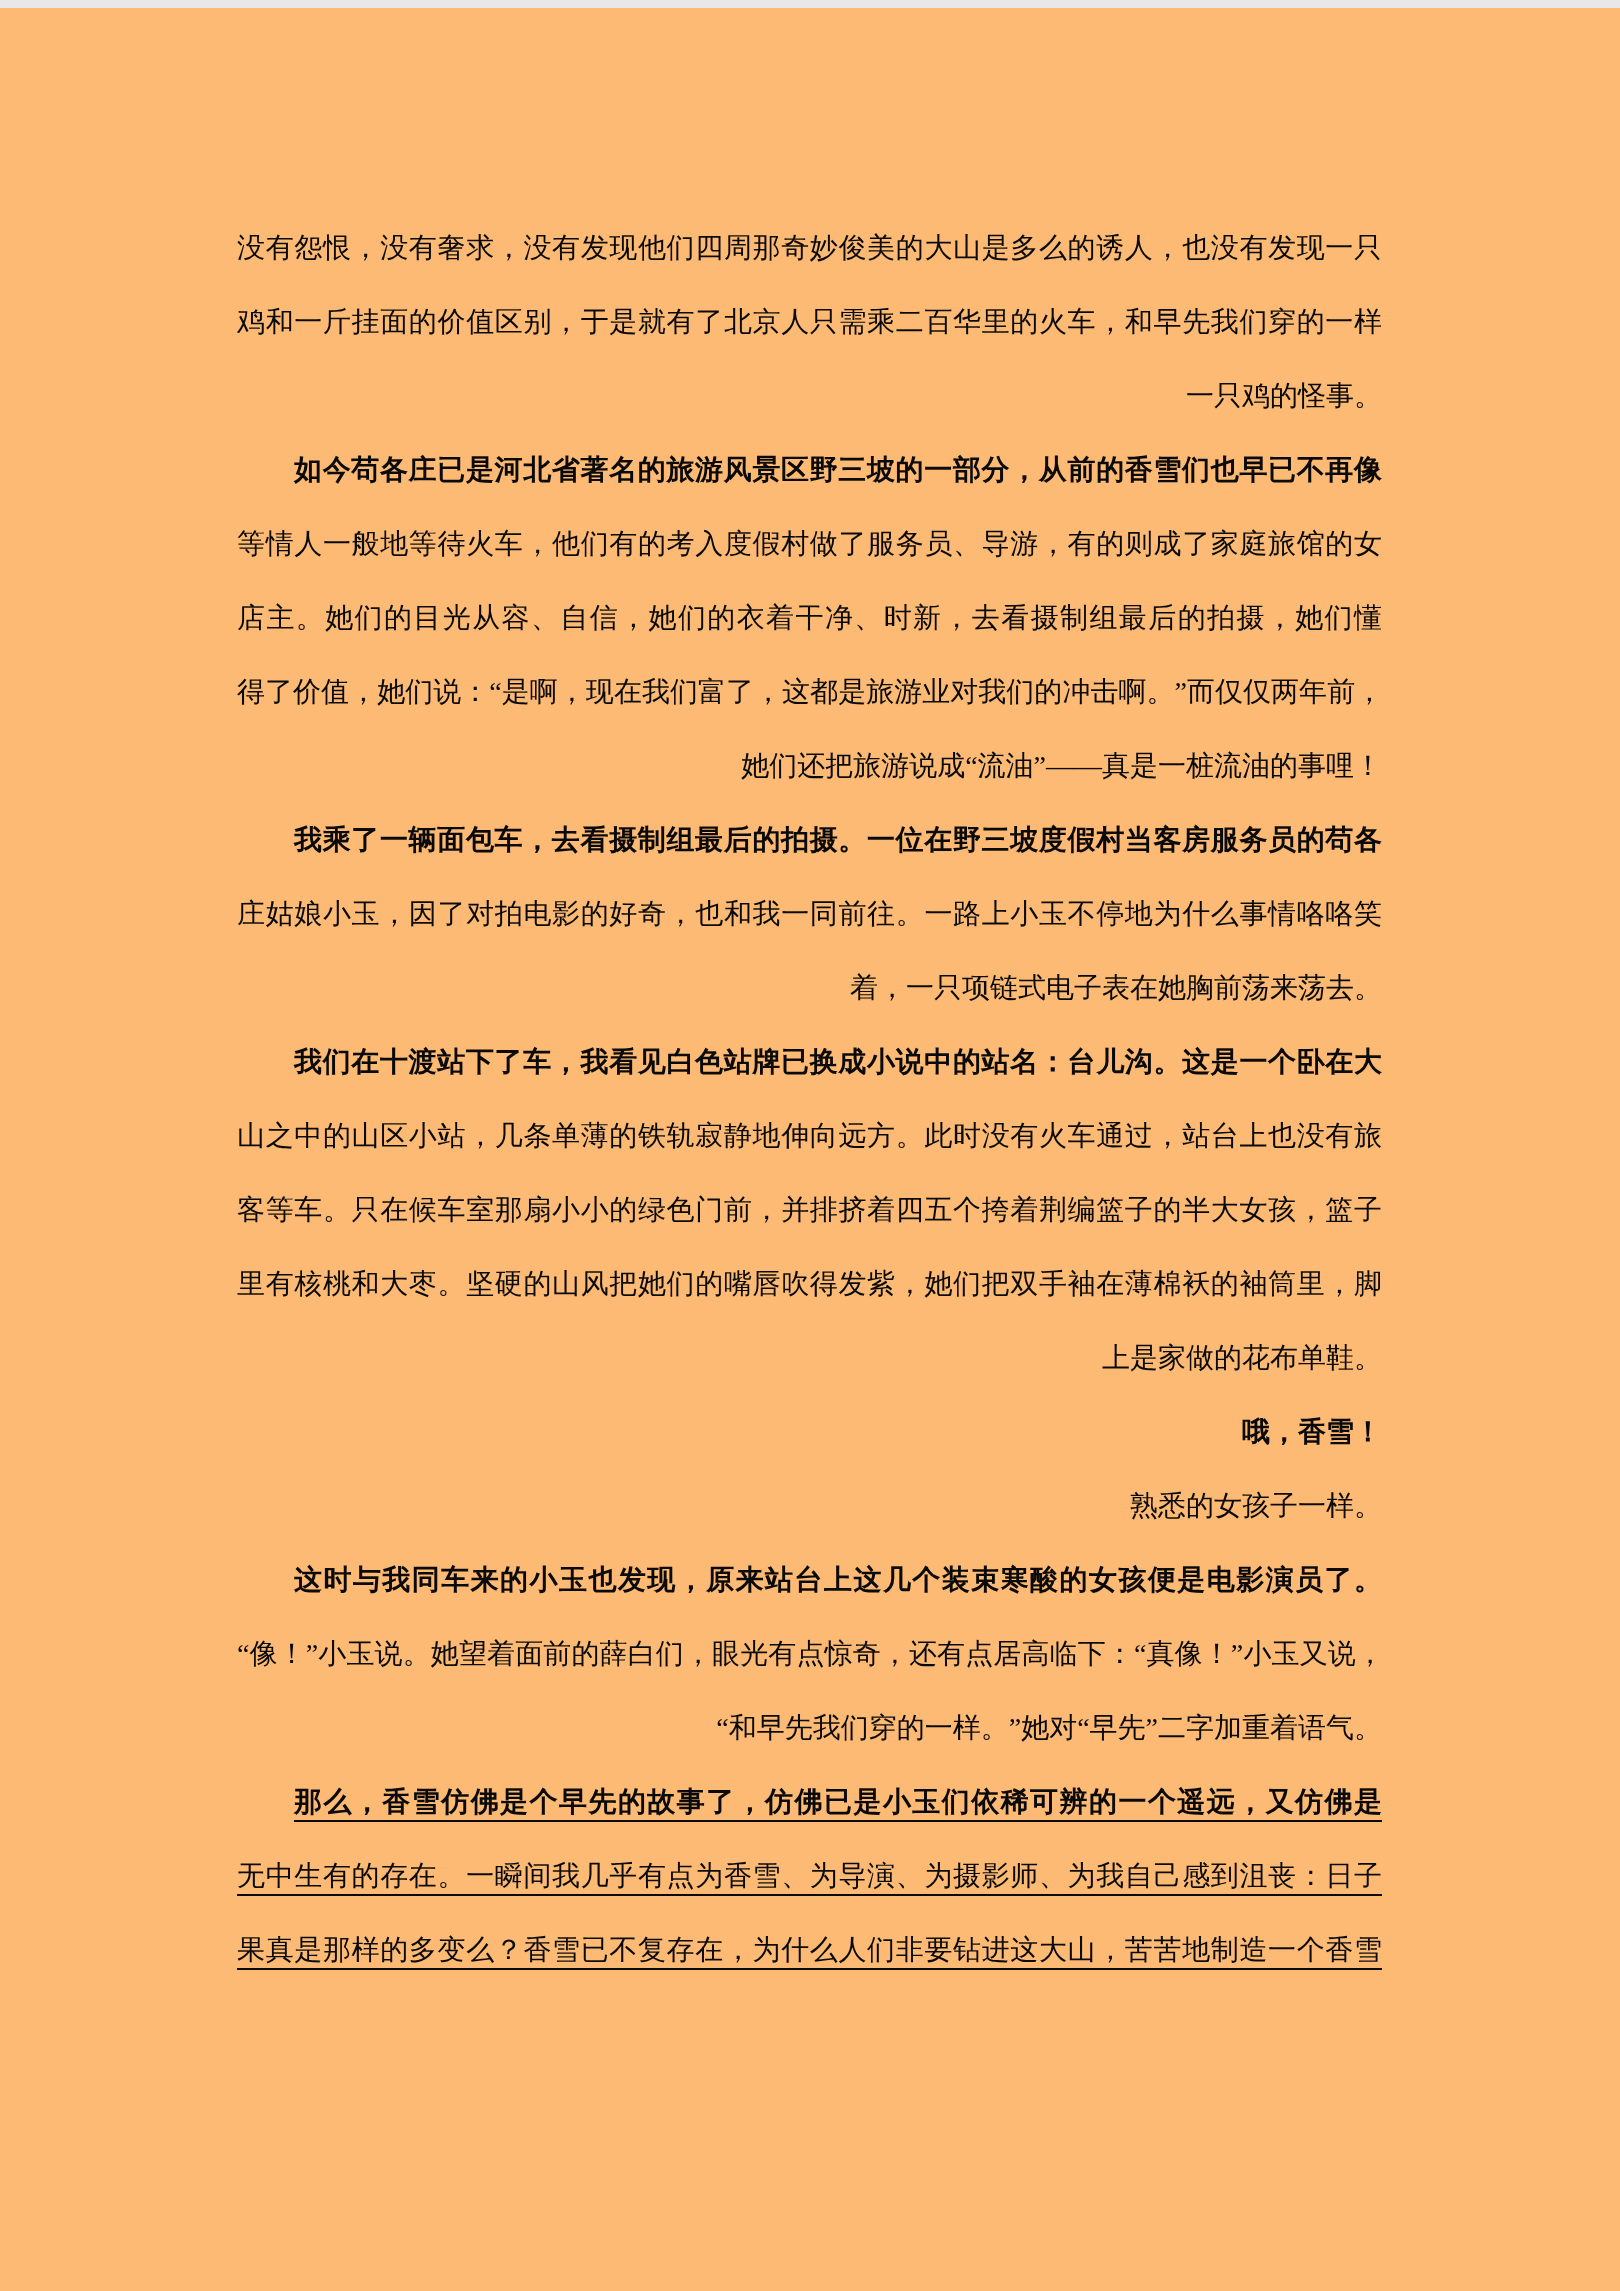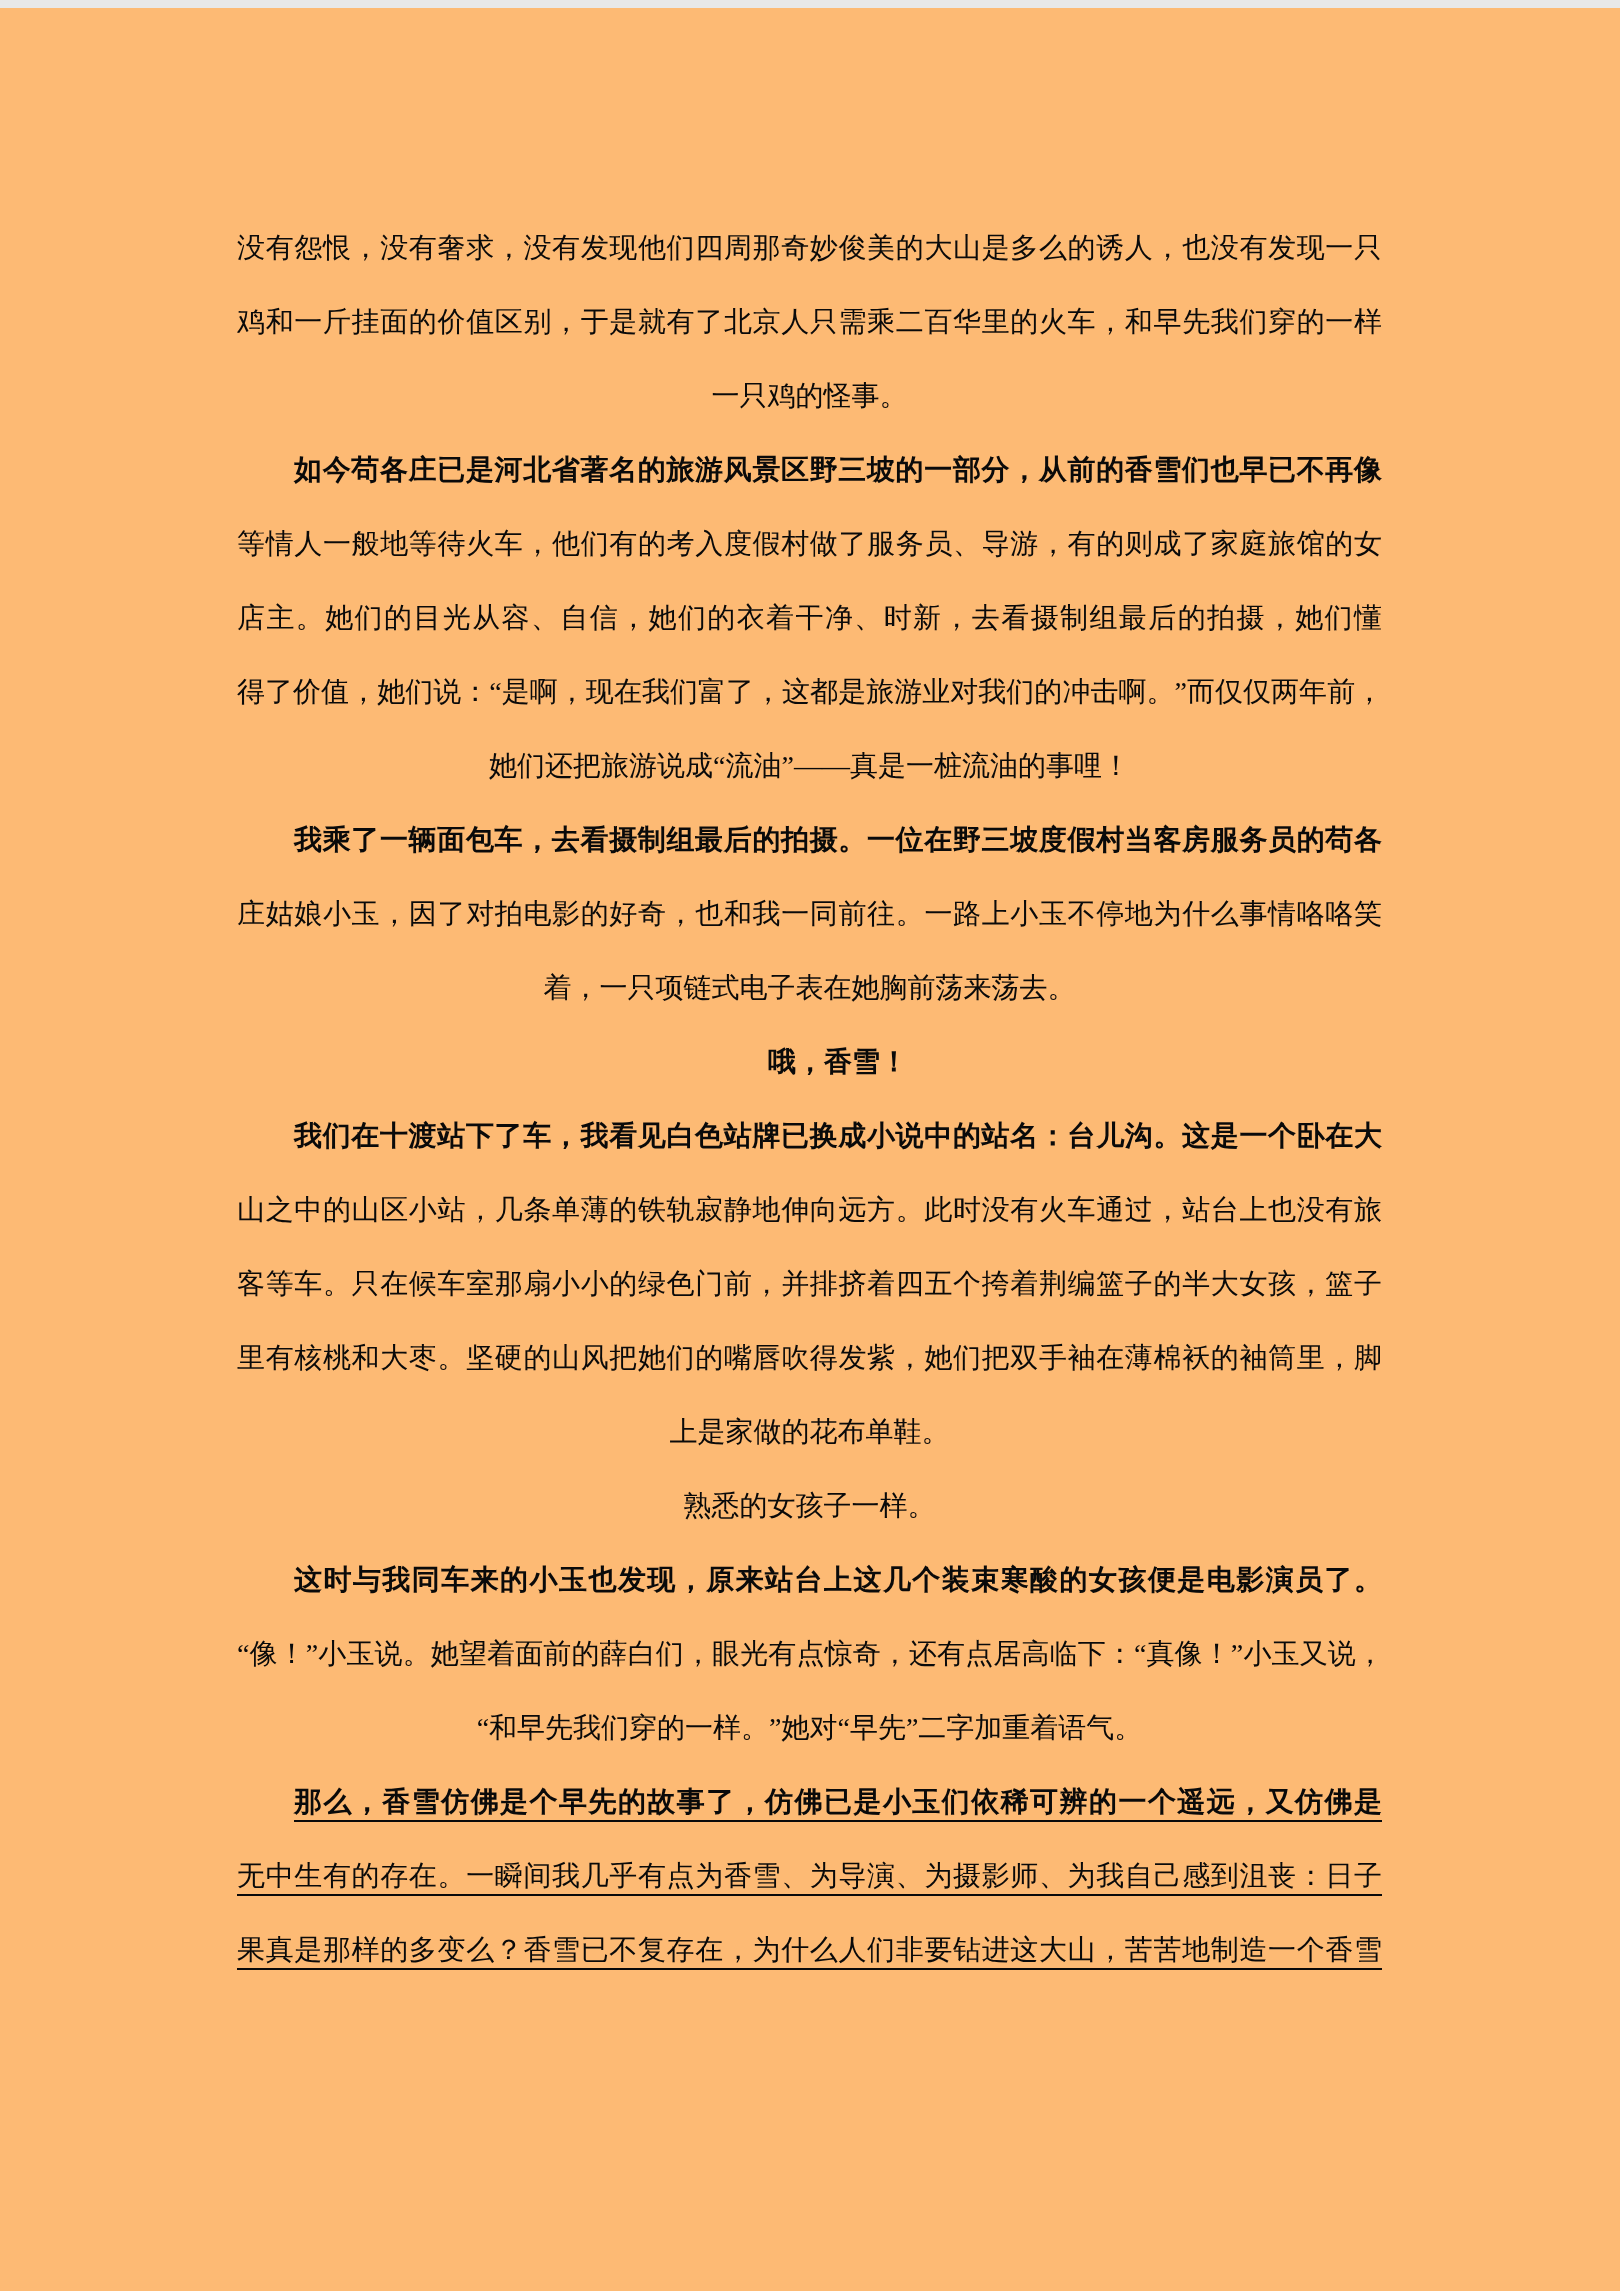--- a/index.html
+++ b/index.html
@@ -12,21 +12,21 @@
   }
   .text{
     padding:203px 238px 0 237px;
   }
   .line{
     font-family:"Liberation Serif","DejaVu Serif",serif;
     font-size:28px;
     line-height:74px;
     color:#0a0a0a;
     white-space:nowrap;
-    text-align:center;
+    text-align:right;
   }
   .full{
     text-align:justify;
     text-align-last:justify;
   }
   .indent{ text-indent:57px;font-weight:bold; }
   .ul{
     text-decoration:underline;
     text-decoration-thickness:2px;
     text-underline-offset:8.8px;
@@ -54,29 +54,29 @@
       <div class="line">她们还把旅游说成“流油”——真是一桩流油的事哩！</div>
     </div>
 
     <div class="para">
       <div class="line full indent">我乘了一辆面包车，去看摄制组最后的拍摄。一位在野三坡度假村当客房服务员的苟各</div>
       <div class="line full">庄姑娘小玉，因了对拍电影的好奇，也和我一同前往。一路上小玉不停地为什么事情咯咯笑</div>
       <div class="line">着，一只项链式电子表在她胸前荡来荡去。</div>
     </div>
 
     <div class="para">
-      <div class="line indent">哦，香雪！</div>
-    </div>
-
-    <div class="para">
       <div class="line full indent">我们在十渡站下了车，我看见白色站牌已换成小说中的站名：台儿沟。这是一个卧在大</div>
       <div class="line full">山之中的山区小站，几条单薄的铁轨寂静地伸向远方。此时没有火车通过，站台上也没有旅</div>
       <div class="line full">客等车。只在候车室那扇小小的绿色门前，并排挤着四五个挎着荆编篮子的半大女孩，篮子</div>
       <div class="line full">里有核桃和大枣。坚硬的山风把她们的嘴唇吹得发紫，她们把双手袖在薄棉袄的袖筒里，脚</div>
       <div class="line">上是家做的花布单鞋。</div>
+    </div>
+
+    <div class="para">
+      <div class="line indent">哦，香雪！</div>
     </div>
 
     <div class="para">
       <div class="line">熟悉的女孩子一样。</div>
     </div>
 
     <div class="para">
       <div class="line full indent">这时与我同车来的小玉也发现，原来站台上这几个装束寒酸的女孩便是电影演员了。</div>
       <div class="line full t2">“像！”小玉说。她望着面前的薛白们，眼光有点惊奇，还有点居高临下：“真像！”小玉又说，</div>
       <div class="line">“和早先我们穿的一样。”她对“早先”二字加重着语气。</div>

